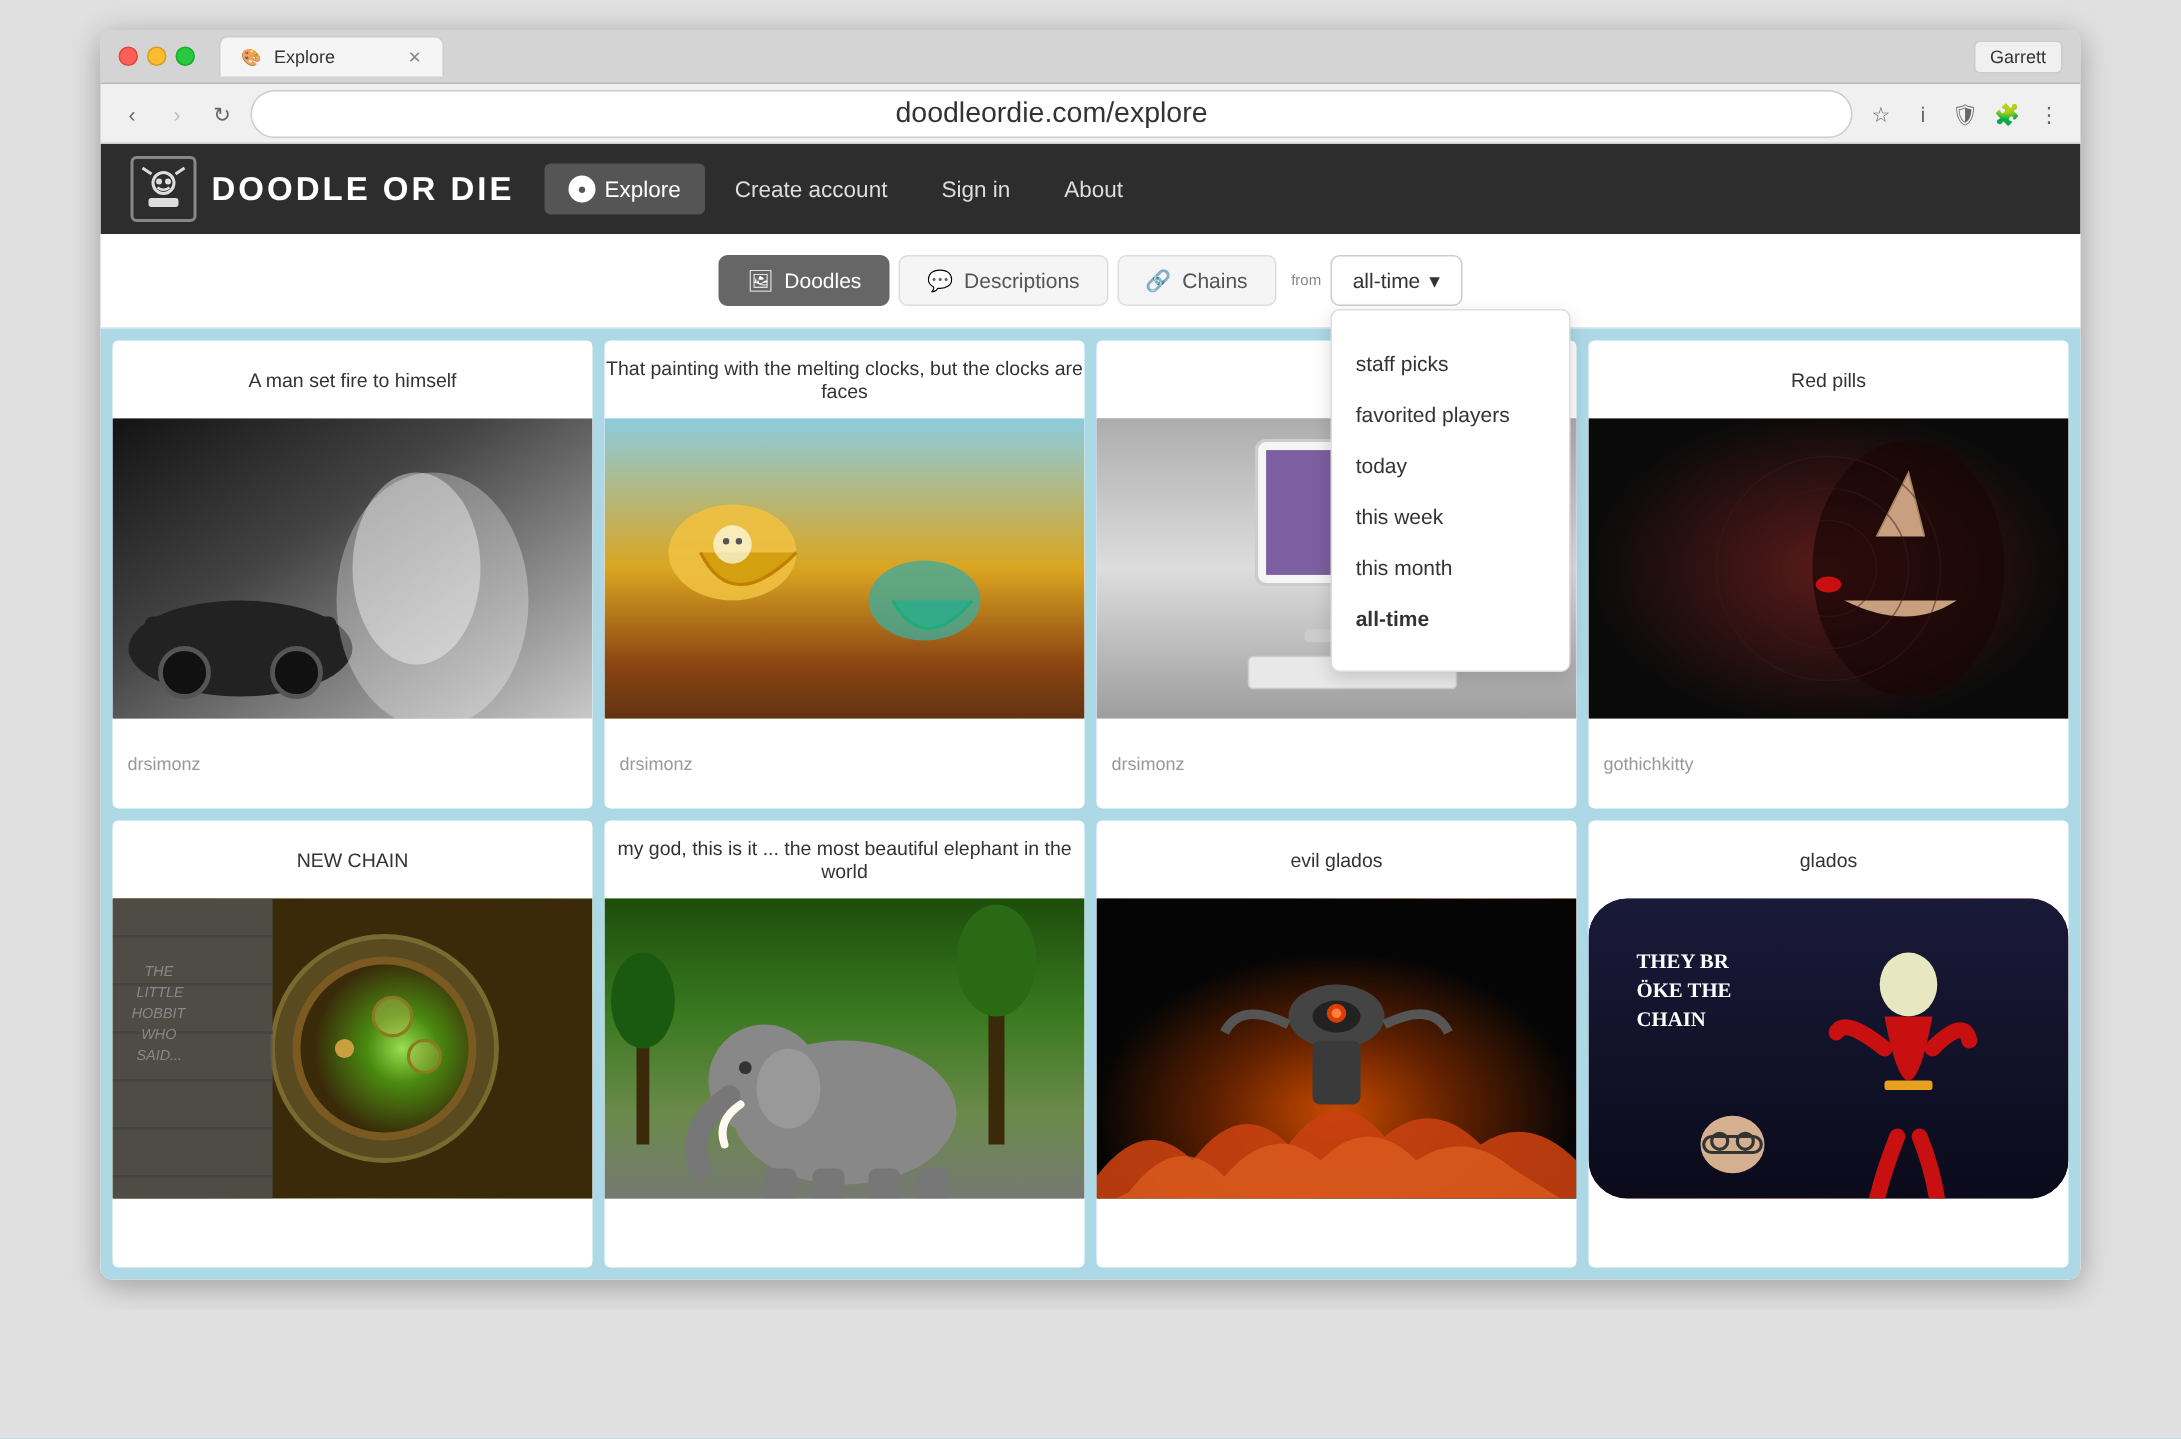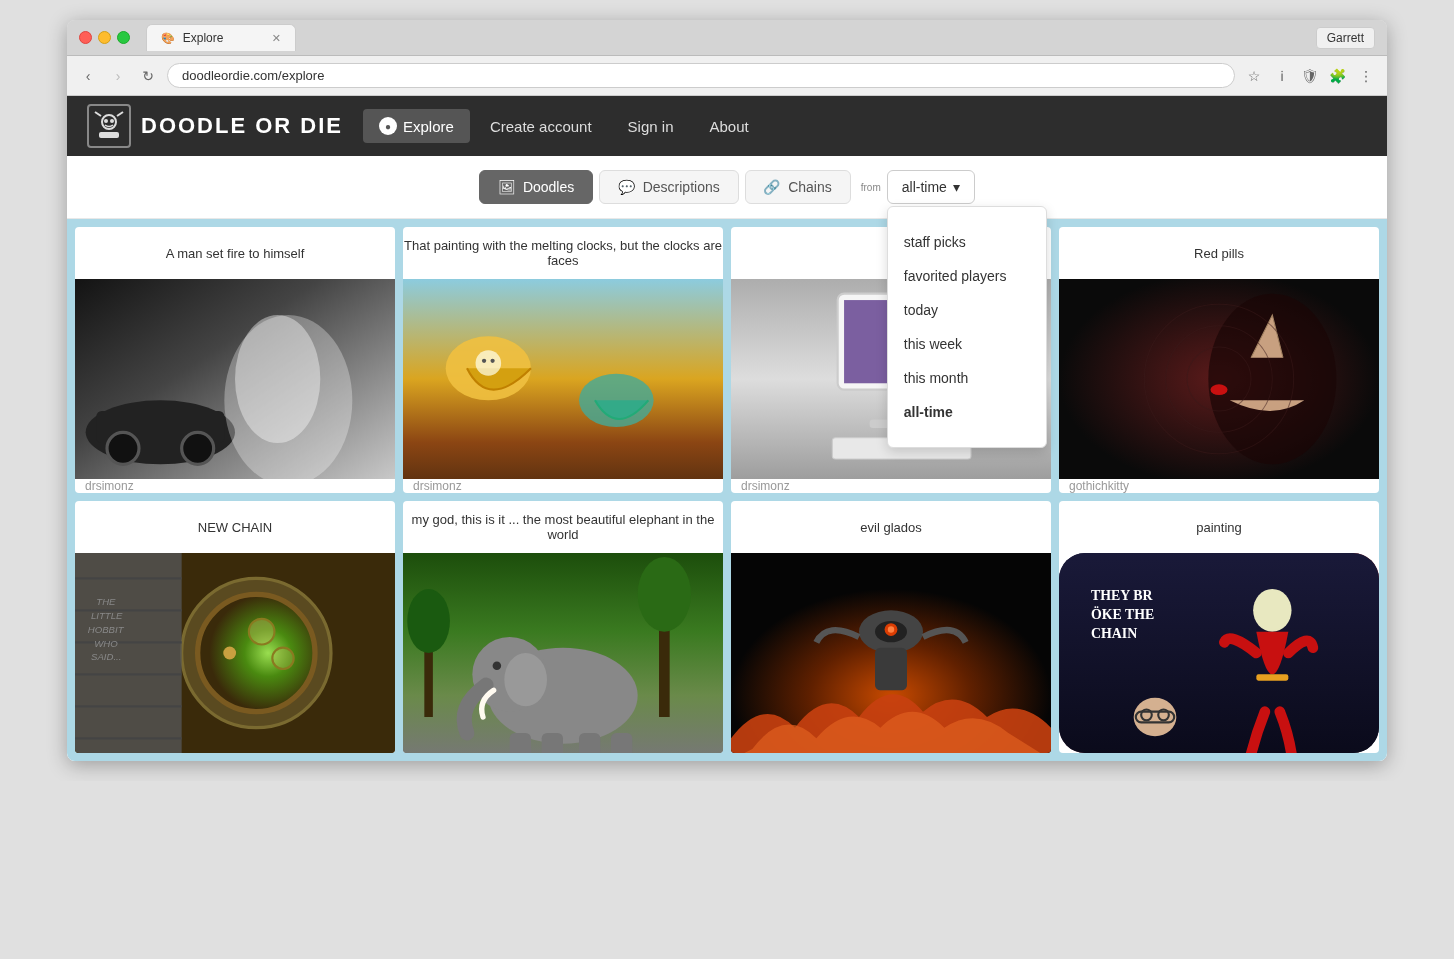--- a/index.html
+++ b/index.html
@@ -102,23 +102,24 @@
       border-radius: 3px;
     }
     .nav-btn:disabled { color: #bbb; cursor: default; }
 
     .address-input {
       flex: 1;
       background: white;
       border: 1px solid #ccc;
       border-radius: 20px;
       padding: 4px 14px;
-      font-size: 13px;
+      font-size: 19px;
       color: #333;
       outline: none;
+      text-align: center;
     }
 
     .browser-actions {
       display: flex;
       gap: 6px;
       align-items: center;
     }
 
     .browser-action-btn {
       width: 22px;
@@ -310,21 +311,21 @@
       font-size: 13px;
       color: #333;
       text-align: center;
       min-height: 52px;
       display: flex;
       align-items: center;
       justify-content: center;
     }
 
     .gallery-author {
-      padding: 0 10px;
+      padding: 23px 10px;
       font-size: 12px;
       color: #999;
     }
 
     
     .img-placeholder {
       width: 100%;
       height: 200px;
       display: flex;
       align-items: center;
@@ -676,21 +677,21 @@
               <path d="M120 85 Q90 70 80 90" stroke="#555" stroke-width="6" fill="none"></path>
               <path d="M180 85 Q210 70 220 90" stroke="#555" stroke-width="6" fill="none"></path>
 
               <rect x="135" y="95" width="30" height="40" rx="5" fill="#3a3a3a"></rect>
             </svg>
           </div>
           <div class="gallery-author"></div>
         </div>
 
         <div class="gallery-item">
-          <div class="gallery-caption">painting</div>
+          <div class="gallery-caption">glados</div>
           <div class="img-placeholder img-8">
             <svg width="100%" height="100%" viewBox="0 0 300 200" preserveAspectRatio="xMidYMid slice">
               <defs>
                 <linearGradient id="g8" x1="0" y1="0" x2="0" y2="1">
                   <stop offset="0%" stop-color="#1a1a3a"></stop>
                   <stop offset="100%" stop-color="#0a0a1a"></stop>
                 </linearGradient>
               </defs>
               <rect width="300" height="200" fill="url(#g8)"></rect>
 

